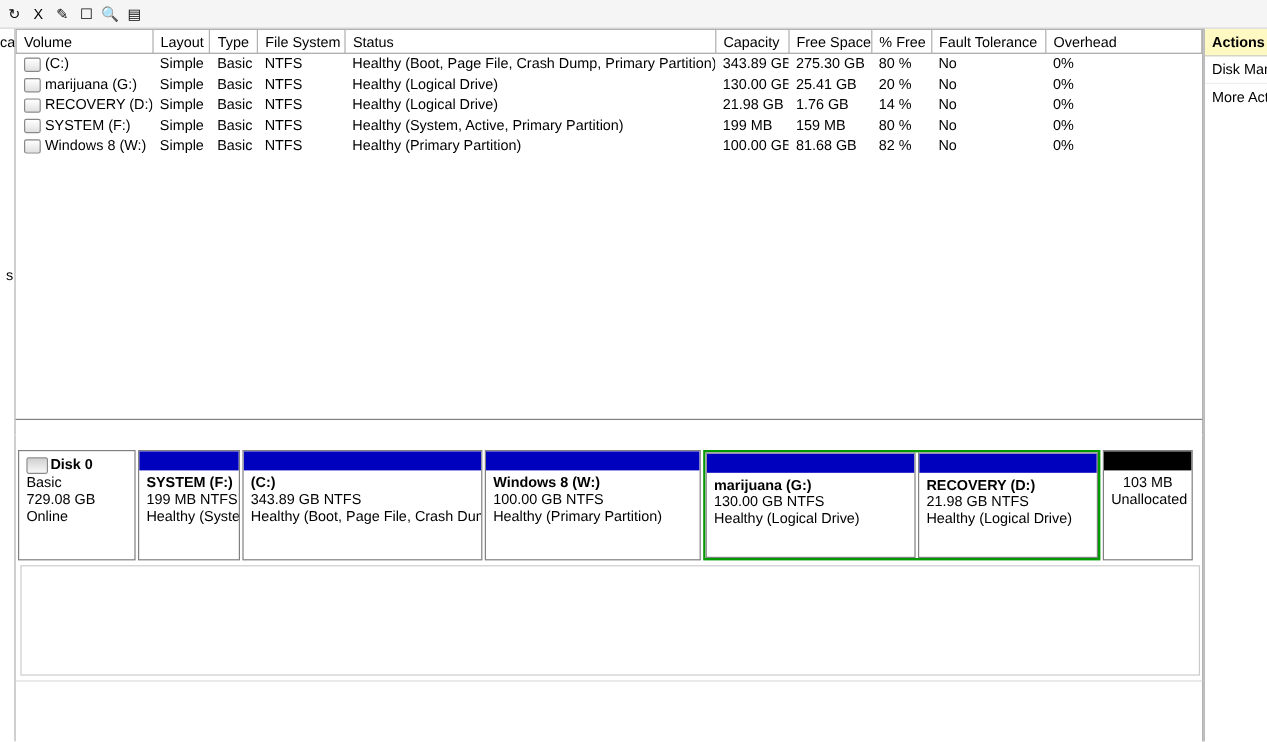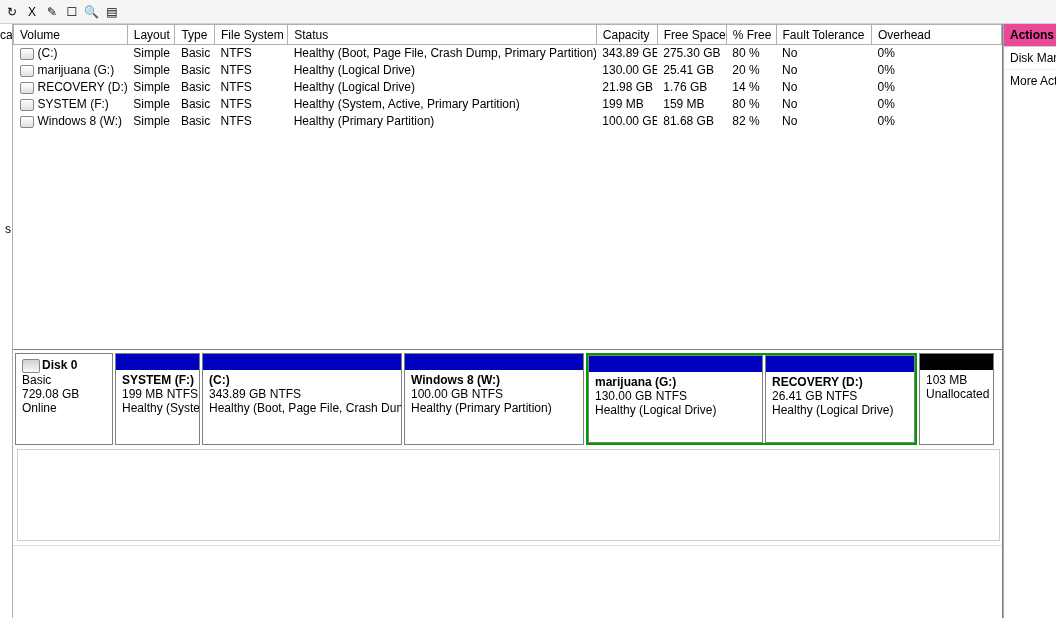--- a/index.html
+++ b/index.html
@@ -38,20 +38,21 @@
     padding: 4px 1px 0 0;
     font-size: 12px;
     background: #fff;
     overflow: hidden;
   }
   .main {
     flex: 1;
     display: flex;
     flex-direction: column;
     border-right: 1px solid #808080;
+    gap: 12px;
   }
   .volumes-wrap { height: 326px; overflow: hidden; border-bottom: 1px solid #808080; }
   .volumes {
     width: 100%;
     border-collapse: collapse;
     table-layout: fixed;
   }
   .volumes th {
     text-align: left;
     font-weight: normal;
@@ -77,21 +78,21 @@
   .disks {
     border-top: 1px solid #fff;
     padding: 0;
   }
   .disk-row {
     display: flex;
     align-items: stretch;
     height: 92px;
     margin: 0 2px 4px 2px;
   }
-  .disk-row:first-child { margin-top: 2px; }
+  .disk-row:first-child { margin-top: 12px; }
   .disk-label {
     width: 98px;
     min-width: 98px;
     border: 1px solid #808080;
     padding: 4px 6px;
     background: #fff;
     line-height: 14px;
   }
   .disk-label .dname { font-weight: bold; }
   .disk-label .dicon {
@@ -130,21 +131,21 @@
   }
   .ext-container .part { border: 1px solid #808080; }
   .actions {
     width: 53px;
     min-width: 53px;
     border-left: 1px solid #aaa;
     background: #fff;
     overflow: hidden;
   }
   .actions-hdr {
-    background: #ec4899;
+    background: #fef9c3;
     border-bottom: 1px solid #ccc;
     padding: 4px 6px;
     font-weight: bold;
     white-space: nowrap;
   }
   .actions-item {
     padding: 4px 6px;
     white-space: nowrap;
     border-bottom: 1px solid #eee;
   }
@@ -309,26 +310,26 @@
                 <div class="pbody">
                   <div class="pname">marijuana  (G:)</div>
                   <div>130.00 GB NTFS</div>
                   <div>Healthy (Logical Drive)</div>
                 </div>
               </div>
               <div class="part" style="width: 150px;">
                 <div class="stripe" style="background:#0000bf"></div>
                 <div class="pbody">
                   <div class="pname">RECOVERY  (D:)</div>
-                  <div>26.41 GB NTFS</div>
+                  <div>21.98 GB NTFS</div>
                   <div>Healthy (Logical Drive)</div>
                 </div>
               </div>
             </div>
-            <div class="part" style="width: 75px;">
+            <div class="part" style="width: 75px; text-align: center;">
               <div class="stripe" style="background:#000000"></div>
               <div class="pbody">
                 <div>103 MB</div>
                 <div>Unallocated</div>
               </div>
             </div>
           </div>
       </div>
 
       <div class="disk-row">

